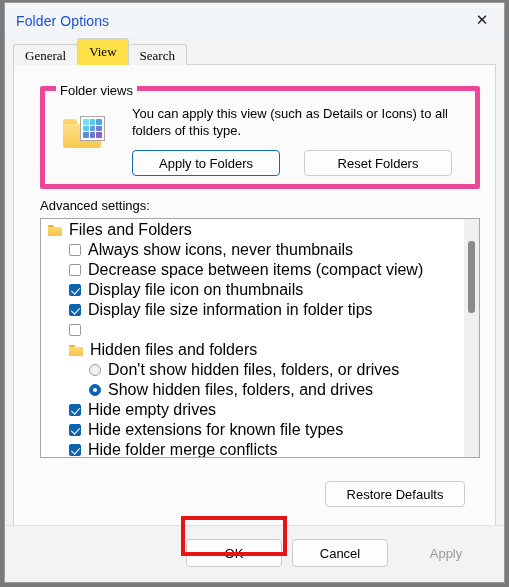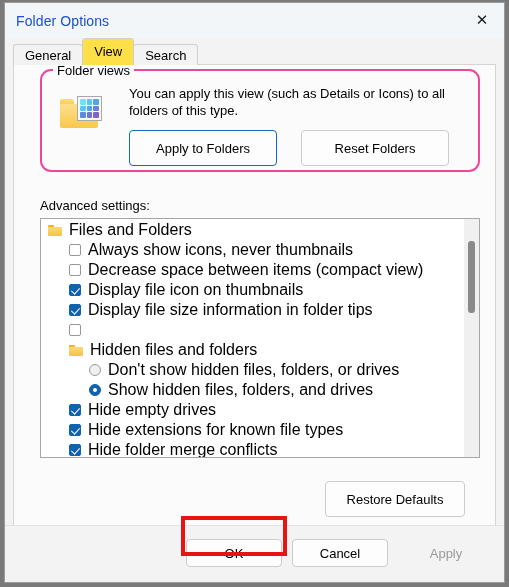--- a/index.html
+++ b/index.html
@@ -52,20 +52,21 @@
   }
 
   
   .tabstrip {
     height: 27px;
     position: relative;
     flex: 0 0 auto;
     margin-left: 8px;
     display: flex;
     align-items: flex-end;
+    font-family: Liberation Serif, serif;
   }
   .tab {
     font-size: 13px;
     color: #000;
     padding: 0 11px;
     height: 21px;
     line-height: 21px;
     background: #f3f3f3;
     border: 1px solid #d0d0d0;
     border-bottom: none;
@@ -94,24 +95,24 @@
     margin: 0 8px 0 8px;
     margin-top: -1px;
     box-sizing: border-box;
     position: relative;
     padding: 0;
   }
 
   
   .groupbox {
     position: absolute;
-    left: 26px; top: 4px;
+    left: 26px; top: 21px;
     width: 440px; height: 103px;
-    border: 2px solid #ec4899;
-    border-radius: 11px;
+    border: 5px solid #ec4899;
+    border-radius: 2px;
     box-sizing: border-box;
   }
   .group-legend {
     position: absolute;
     left: 11px; top: -8px;
     background: #fbfbfb;
     padding: 0 4px;
     font-size: 13px;
     color: #000;
   }
@@ -164,21 +165,21 @@
     left: 87px; top: 59px;
     display: flex;
     gap: 24px;
   }
   .btn {
     font-size: 13px;
     color: #000;
     background: #fdfdfd;
     border: 1px solid #cccccc;
     border-radius: 4px;
-    height: 36px;
+    height: 26px;
     min-width: 148px;
     padding: 0 10px;
     box-sizing: border-box;
     display: inline-flex;
     align-items: center;
     justify-content: center;
     font-family: "Liberation Sans", sans-serif;
   }
   .btn.accent-border { border: 1px solid #0f6cbd; }
 

